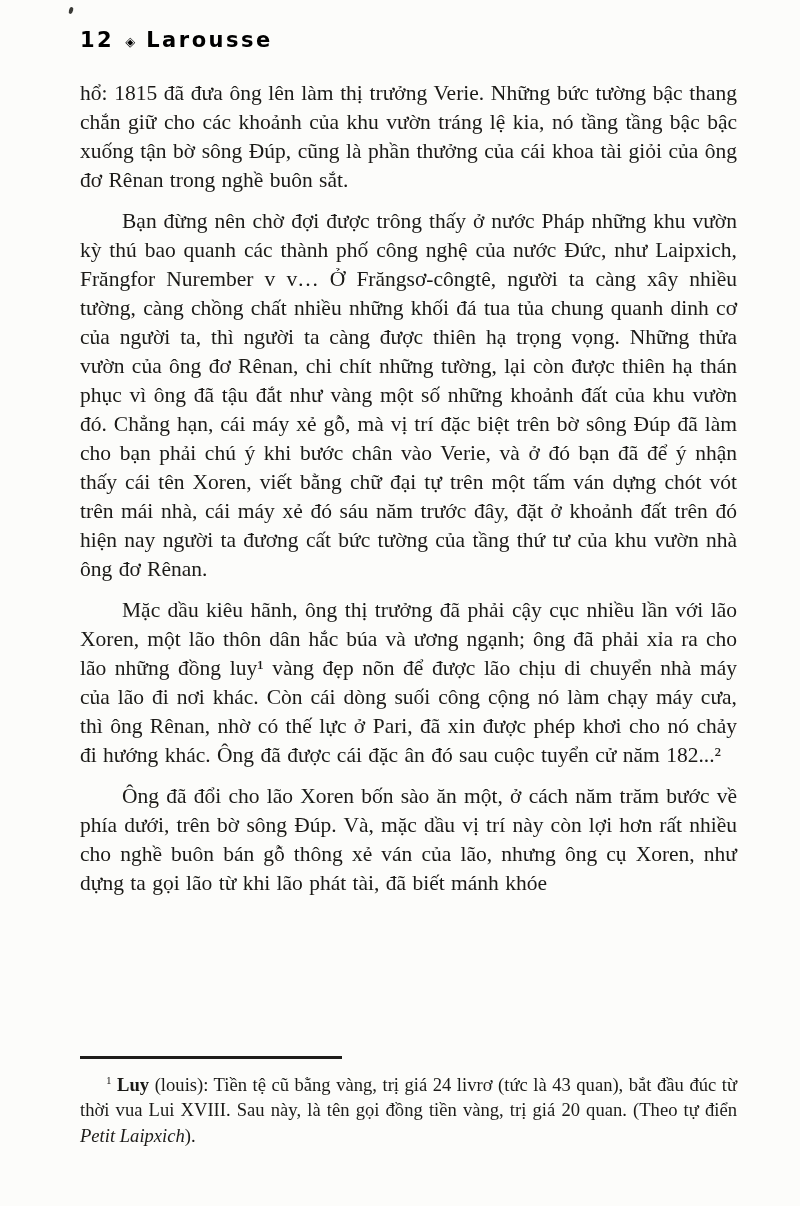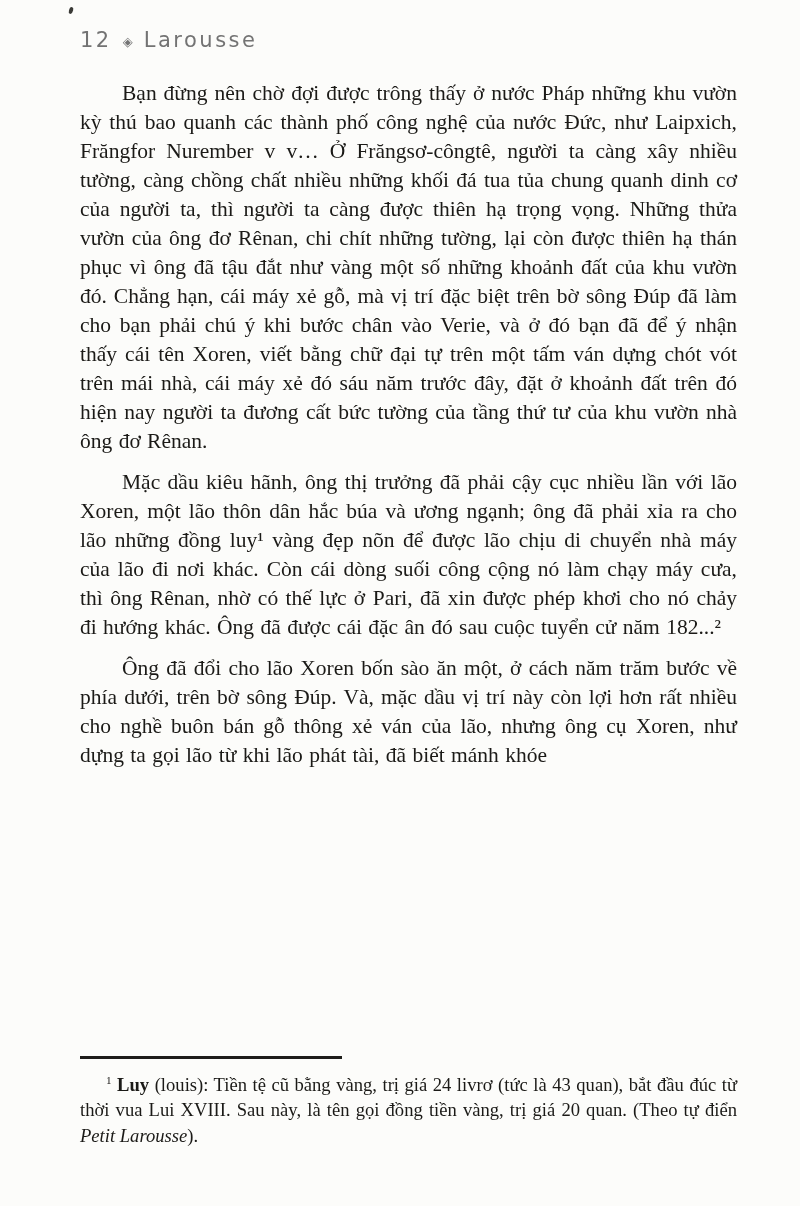--- a/index.html
+++ b/index.html
@@ -27,22 +27,23 @@
     border-radius: 60% 40% 55% 45%;
     transform: rotate(14deg);
   }
   .running-header {
     display: flex;
     align-items: center;
     gap: 11px;
     font-family: "DejaVu Sans", sans-serif;
     font-size: 21px;
     letter-spacing: 2.5px;
-    color: #737373;
+    color: #000000;
     margin-bottom: 27px;
+    font-weight: bold;
   }
   .running-header .diamond {
     font-size: 13px;
     letter-spacing: 0;
     line-height: 1;
     position: relative;
     top: 1px;
   }
   .body-text { flex: 0 0 auto; }
   p.para {
@@ -86,24 +87,25 @@
 
   <div class="speck"></div>
 
   <header class="running-header">
     <span>12</span>
     <span class="diamond">◈</span>
     <span>Larousse</span>
   </header>
 
   <main class="body-text">
+    <p class="para no-indent">hổ: 1815 đã đưa ông lên làm thị trưởng Verie. Những bức tường bậc thang chắn giữ cho các khoảnh của khu vườn tráng lệ kia, nó tầng tầng bậc bậc xuống tận bờ sông Đúp, cũng là phần thưởng của cái khoa tài giỏi của ông đơ Rênan trong nghề buôn sắt.</p>
     <p class="para">Bạn đừng nên chờ đợi được trông thấy ở nước Pháp những khu vườn kỳ thú bao quanh các thành phố công nghệ của nước Đức, như Laipxich, Frăngfor Nurember v v… Ở Frăngsơ-côngtê, người ta càng xây nhiều tường, càng chồng chất nhiều những khối đá tua tủa chung quanh dinh cơ của người ta, thì người ta càng được thiên hạ trọng vọng. Những thửa vườn của ông đơ Rênan, chi chít những tường, lại còn được thiên hạ thán phục vì ông đã tậu đắt như vàng một số những khoảnh đất của khu vườn đó. Chẳng hạn, cái máy xẻ gỗ, mà vị trí đặc biệt trên bờ sông Đúp đã làm cho bạn phải chú ý khi bước chân vào Verie, và ở đó bạn đã để ý nhận thấy cái tên Xoren, viết bằng chữ đại tự trên một tấm ván dựng chót vót trên mái nhà, cái máy xẻ đó sáu năm trước đây, đặt ở khoảnh đất trên đó hiện nay người ta đương cất bức tường của tầng thứ tư của khu vườn nhà ông đơ Rênan.</p>
     <p class="para">Mặc dầu kiêu hãnh, ông thị trưởng đã phải cậy cục nhiều lần với lão Xoren, một lão thôn dân hắc búa và ương ngạnh; ông đã phải xỉa ra cho lão những đồng luy¹ vàng đẹp nõn để được lão chịu di chuyển nhà máy của lão đi nơi khác. Còn cái dòng suối công cộng nó làm chạy máy cưa, thì ông Rênan, nhờ có thế lực ở Pari, đã xin được phép khơi cho nó chảy đi hướng khác. Ông đã được cái đặc ân đó sau cuộc tuyển cử năm 182...²</p>
     <p class="para">Ông đã đổi cho lão Xoren bốn sào ăn một, ở cách năm trăm bước về phía dưới, trên bờ sông Đúp. Và, mặc dầu vị trí này còn lợi hơn rất nhiều cho nghề buôn bán gỗ thông xẻ ván của lão, nhưng ông cụ Xoren, như dựng ta gọi lão từ khi lão phát tài, đã biết mánh khóe</p>
   </main>
 
   <footer class="footnotes">
     <hr class="fn-rule">
     <p class="footnote"><sup>1</sup>
-      <span class="fn-lead">Luy</span><span> (louis): Tiền tệ cũ bằng vàng, trị giá 24 livrơ (tức là 43 quan), bắt đầu đúc từ thời vua Lui XVIII. Sau này, là tên gọi đồng tiền vàng, trị giá 20 quan. (Theo tự điển </span><em>Petit Larousse</em><span>).</span></p>
+      <span class="fn-lead">Luy</span><span> (louis): Tiền tệ cũ bằng vàng, trị giá 24 livrơ (tức là 43 quan), bắt đầu đúc từ thời vua Lui XVIII. Sau này, là tên gọi đồng tiền vàng, trị giá 20 quan. (Theo tự điển </span><em>Petit Laipxich</em><span>).</span></p>
   </footer>
 
 </div>
 
 </body></html>

